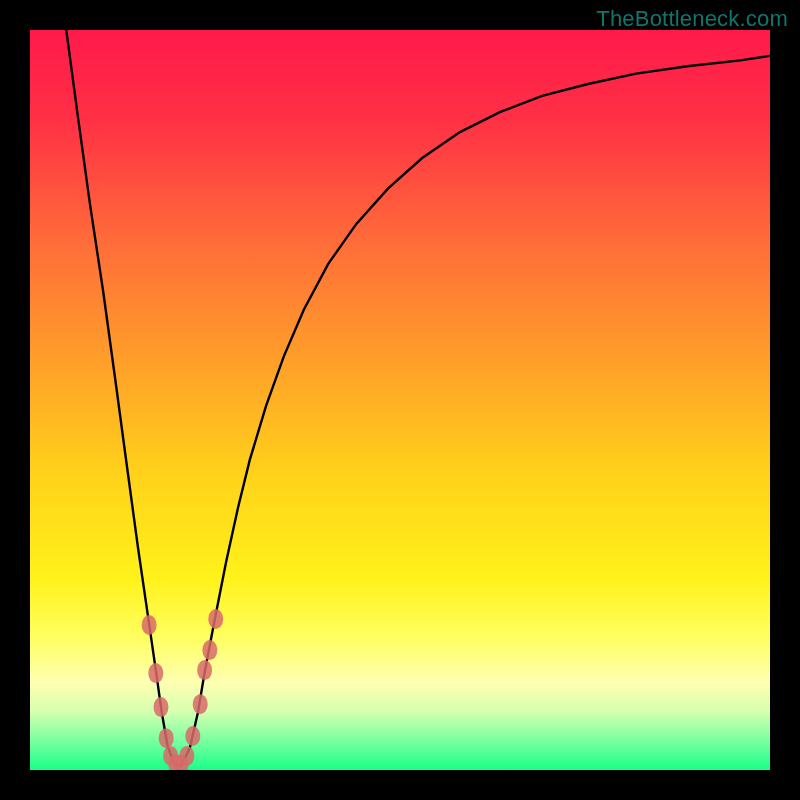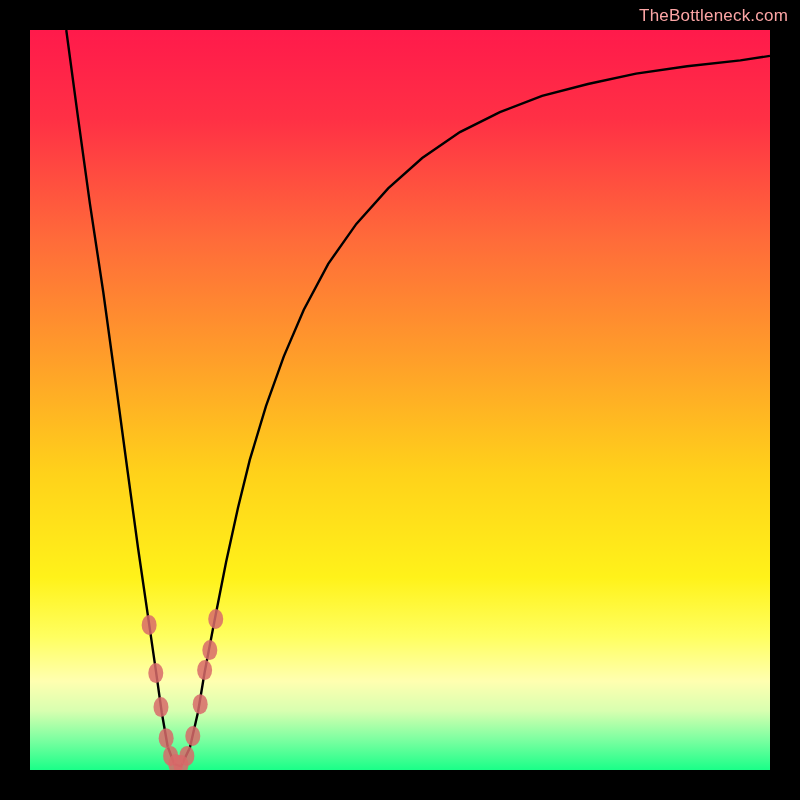--- a/index.html
+++ b/index.html
@@ -29,22 +29,22 @@
   .gradient-bg {
     position: absolute;
     left: 0; top: 0;
     width: 100%;
     height: 100%;
   }
   .watermark {
     position: absolute;
     top: 6px;
     right: 12px;
-    color: #fca5a5;
-    font-size: 17px;
+    color: #0f766e;
+    font-size: 22px;
     letter-spacing: 0.2px;
     font-weight: 500;
     user-select: none;
     margin-left: 20px;
   }
   svg.curve-layer {
     position: absolute;
     left: 0; top: 0;
     width: 740px;
     height: 740px;

